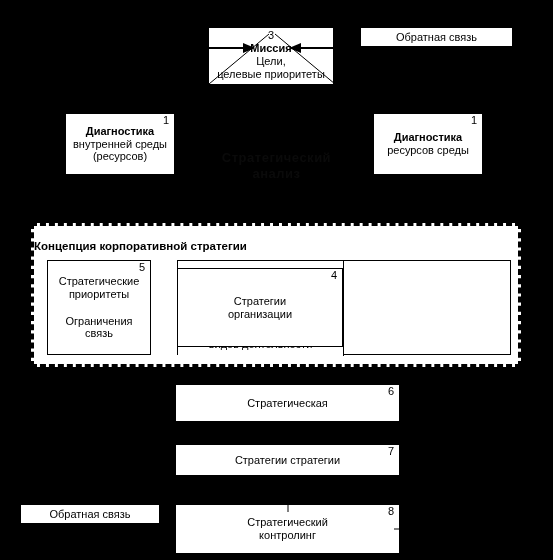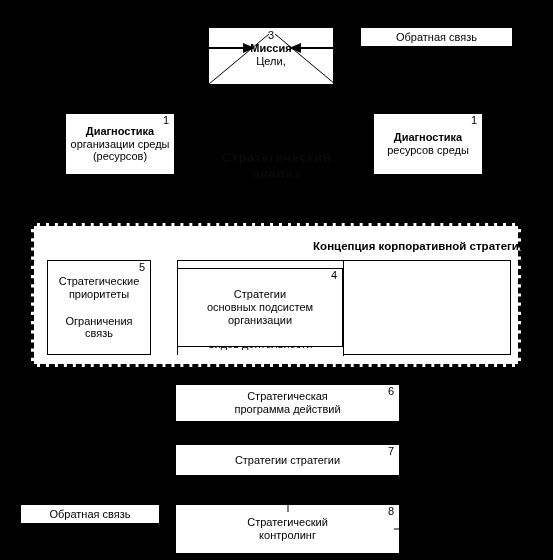--- a/index.html
+++ b/index.html
@@ -56,22 +56,22 @@
   }
 
   
   #concept{
     position:absolute;left:31px;top:223px;width:490px;height:144px;
     background:#fff;
     border:3px dashed #000;
     box-sizing:border-box;
   }
   #concept-title{
-    position:absolute;left:8px;top:14px;width:100%;
-    text-align:right;font-weight:bold;font-size:11.5px;
+    position:absolute;left:0;top:14px;width:100%;
+    text-align:left;font-weight:bold;font-size:11.5px;
   }
 
   
   #prio{left:47px;top:260px;width:104px;height:95px;}
   #prio .gap{height:14px;}
 
   #strat-group{
     position:absolute;left:177px;top:260px;width:334px;height:95px;
     border:1px solid #000;background:#fff;box-sizing:border-box;
   }
@@ -101,39 +101,40 @@
 </style>
 </head>
 <body>
 
 <div id="stage">
 
   <div class="box" id="mission">
     <span class="num">3</span>
     <span class="ttl">Миссия</span>
     <span class="ln">Цели,</span>
+    <span class="ln">целевые приоритеты</span>
 
     <svg width="126" height="58" viewBox="0 0 126 58" style="position:absolute;left:0;top:0;pointer-events:none">
       <line x1="0" y1="20" x2="38" y2="20" stroke="#000" stroke-width="2"></line>
       <polygon points="46,20 34,15 34,25" fill="#000"></polygon>
       <line x1="126" y1="20" x2="88" y2="20" stroke="#000" stroke-width="2"></line>
       <polygon points="80,20 92,15 92,25" fill="#000"></polygon>
       <line x1="0" y1="56" x2="60" y2="6" stroke="#000" stroke-width="1"></line>
       <line x1="126" y1="56" x2="66" y2="6" stroke="#000" stroke-width="1"></line>
     </svg>
   </div>
 
   <div class="box" id="fb-top">
     <span class="ln">Обратная связь</span>
   </div>
 
   <div class="box" id="diag-in">
     <span class="num">1</span>
     <span class="ttl">Диагностика</span>
-    <span class="ln">организации среды</span>
+    <span class="ln">внутренней среды</span>
     <span class="ln">(ресурсов)</span>
   </div>
 
   <div class="box" id="diag-out">
     <span class="num">1</span>
     <span class="ttl">Диагностика</span>
     <span class="ln">ресурсов среды</span>
   </div>
 
   <div id="analysis">
@@ -162,28 +163,26 @@
     <div id="str-spec">
       <span class="ttl">Стратегии</span>
       <span class="ln">специализированных</span>
       <span class="ln">видов деятельности</span>
     </div>
   </div>
 
   <div class="box" id="str-sub">
     <span class="num">4</span>
     <span class="ln">Стратегии</span>
-    <span class="ln">основных подсистем</span>
     <span class="ln">организации</span>
   </div>
 
   <div class="box" id="prog">
     <span class="num">6</span>
     <span class="ln">Стратегическая</span>
-    <span class="ln">программа действий</span>
   </div>
 
   <div class="box" id="real">
     <span class="num">7</span>
     <span class="ln">Стратегии стратегии</span>
   </div>
 
   <div class="box" id="ctrl">
     <span class="num">8</span>
     <span class="ln">Стратегический</span>

